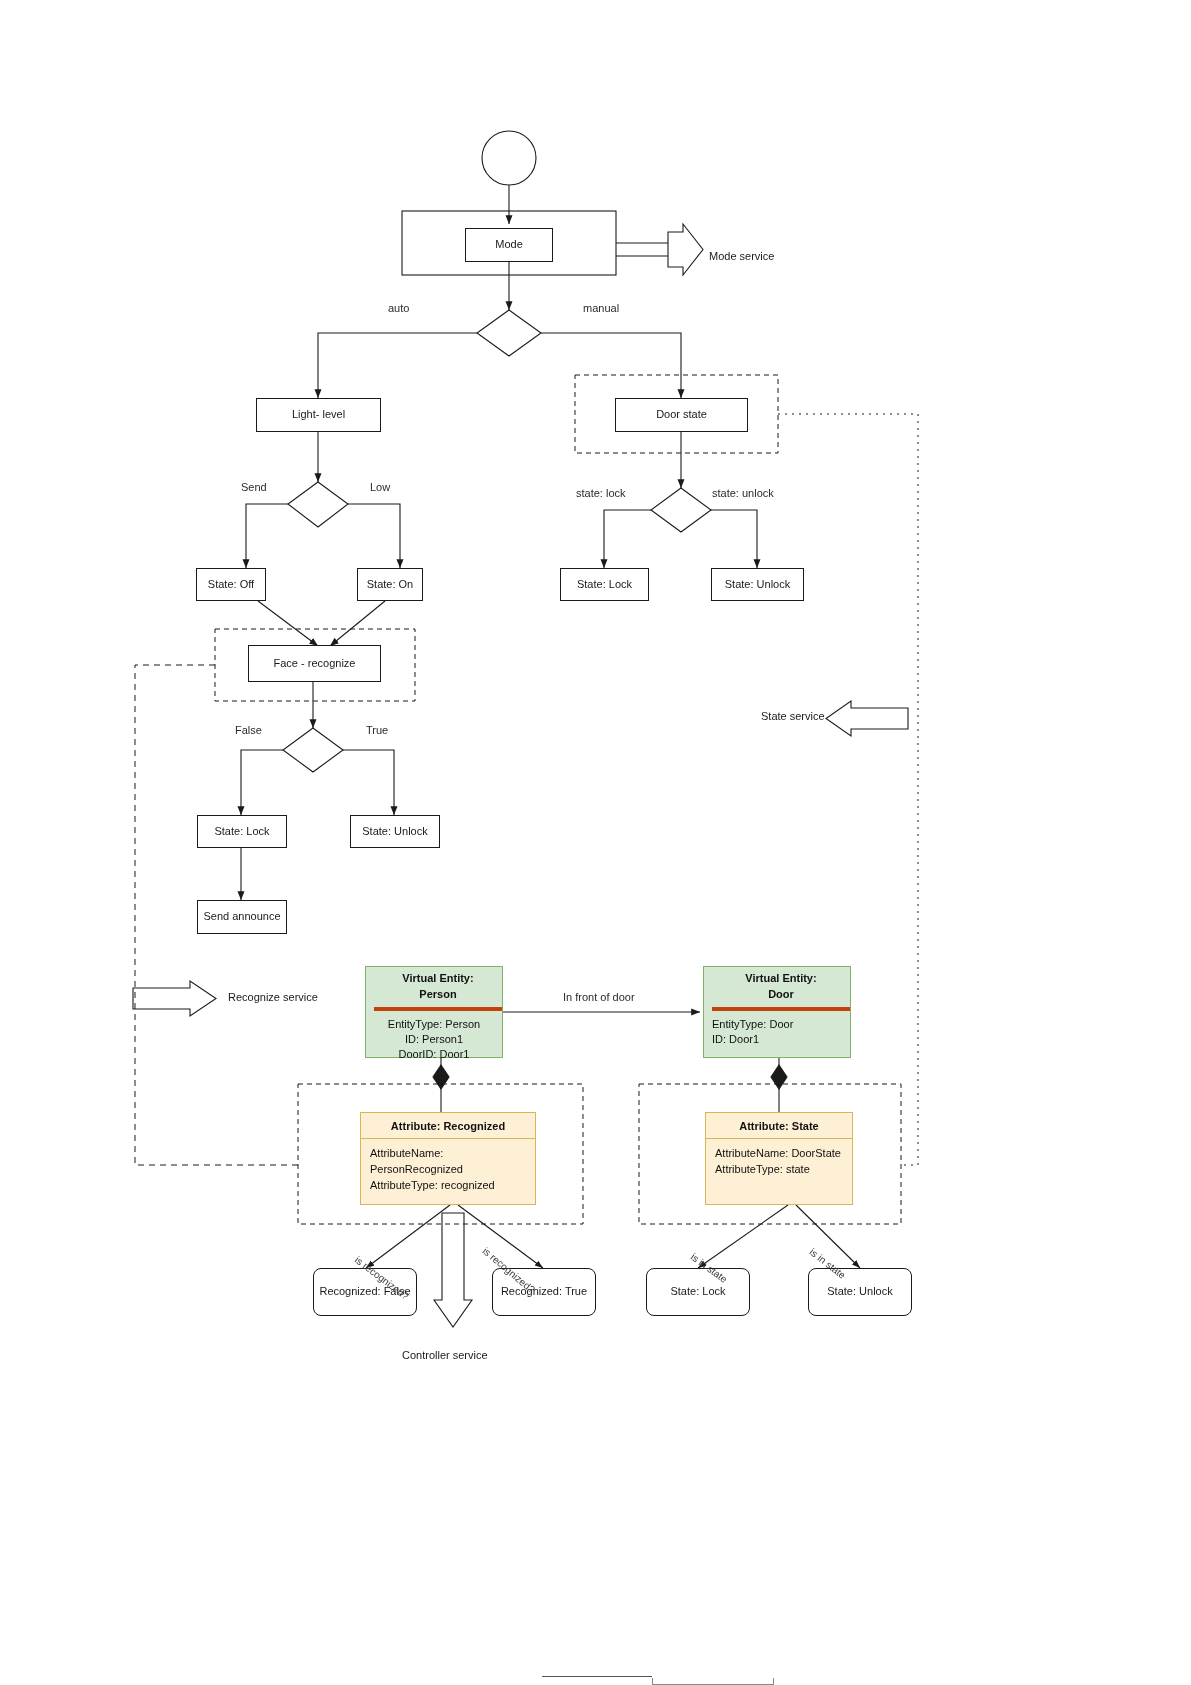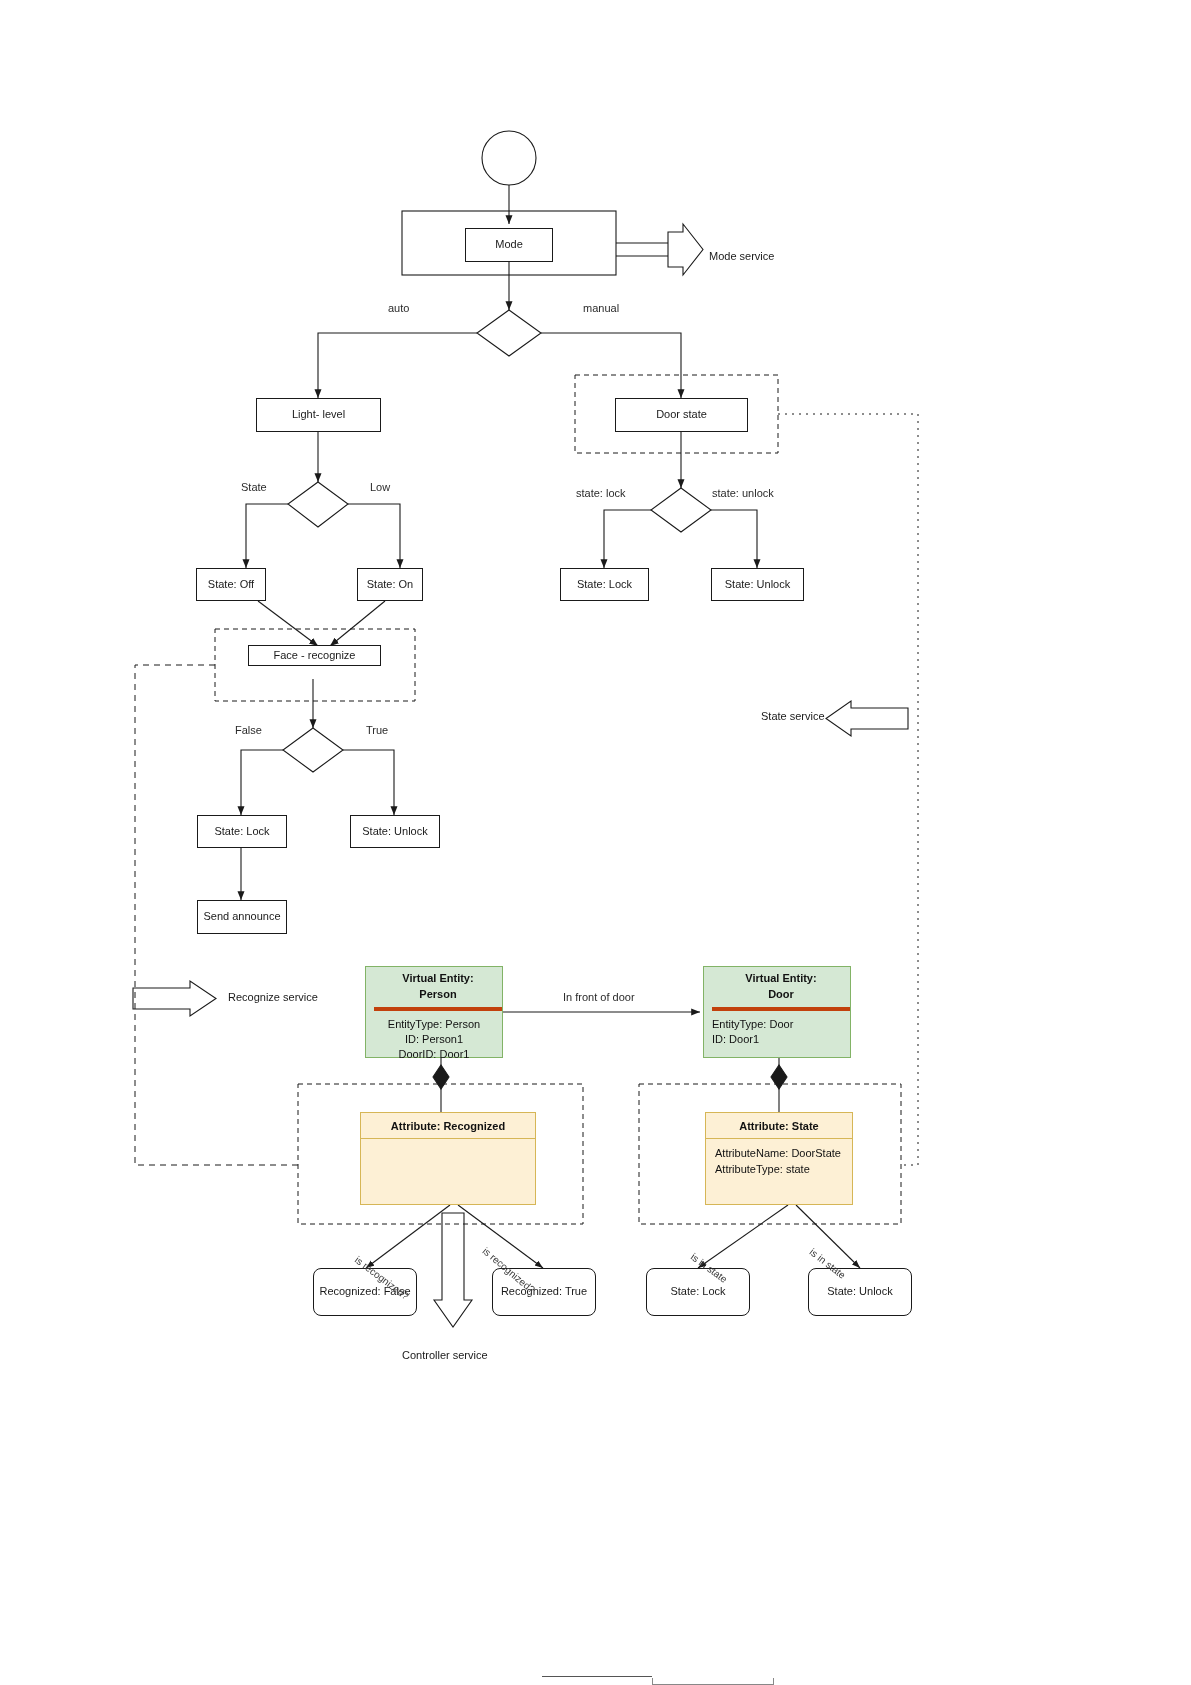--- a/index.html
+++ b/index.html
@@ -242,21 +242,21 @@
   </div>
 
   <div class="node" style="left:560px; top:568px; width:89px; height:33px;">
     <span>State: Lock</span>
   </div>
 
   <div class="node" style="left:711px; top:568px; width:93px; height:33px;">
     <span>State: Unlock</span>
   </div>
 
-  <div class="node" style="left:248px; top:645px; width:133px; height:21px;">
+  <div class="node" style="left:248px; top:645px; width:133px; height:37px;">
     <span>Face - recognize</span>
   </div>
 
   <div class="node" style="left:197px; top:815px; width:90px; height:33px;">
     <span>State: Lock</span>
   </div>
 
   <div class="node" style="left:350px; top:815px; width:90px; height:33px;">
     <span>State: Unlock</span>
   </div>
@@ -299,33 +299,37 @@
       <span>Door</span>
     </div>
     <div class="ent-body" style="text-align:left;">
       <div>EntityType: Door</div>
       <div>ID: Door1</div>
     </div>
   </div>
 
   <div class="attr" style="left:360px; top:1112px; width:176px; height:93px;">
     <div class="attr-head">Attribute: Recognized</div>
+    <div class="attr-body">
+      <div>AttributeName: PersonRecognized</div>
+      <div>AttributeType: recognized</div>
+    </div>
   </div>
 
   <div class="attr" style="left:705px; top:1112px; width:148px; height:93px;">
     <div class="attr-head">Attribute: State</div>
     <div class="attr-body">
       <div>AttributeName: DoorState</div>
       <div>AttributeType: state</div>
     </div>
   </div>
 
   <div class="edge-label" style="left:388px; top:302px;">auto</div>
   <div class="edge-label" style="left:583px; top:302px;">manual</div>
-  <div class="edge-label" style="left:241px; top:481px;">State</div>
+  <div class="edge-label" style="left:241px; top:481px;">Send</div>
   <div class="edge-label" style="left:370px; top:481px;">Low</div>
   <div class="edge-label" style="left:576px; top:487px;">state: lock</div>
   <div class="edge-label" style="left:712px; top:487px;">state: unlock</div>
   <div class="edge-label" style="left:235px; top:724px;">False</div>
   <div class="edge-label" style="left:366px; top:724px;">True</div>
   <div class="edge-label" style="left:563px; top:991px;">In front of door</div>
 
   <div class="rot-label" style="left:356px; top:1253px; transform: rotate(37deg);">is recognized?</div>
   <div class="rot-label" style="left:484px; top:1244px; transform: rotate(40deg);">is recognized?</div>
   <div class="rot-label" style="left:692px; top:1250px; transform: rotate(36deg);">is in state</div>

